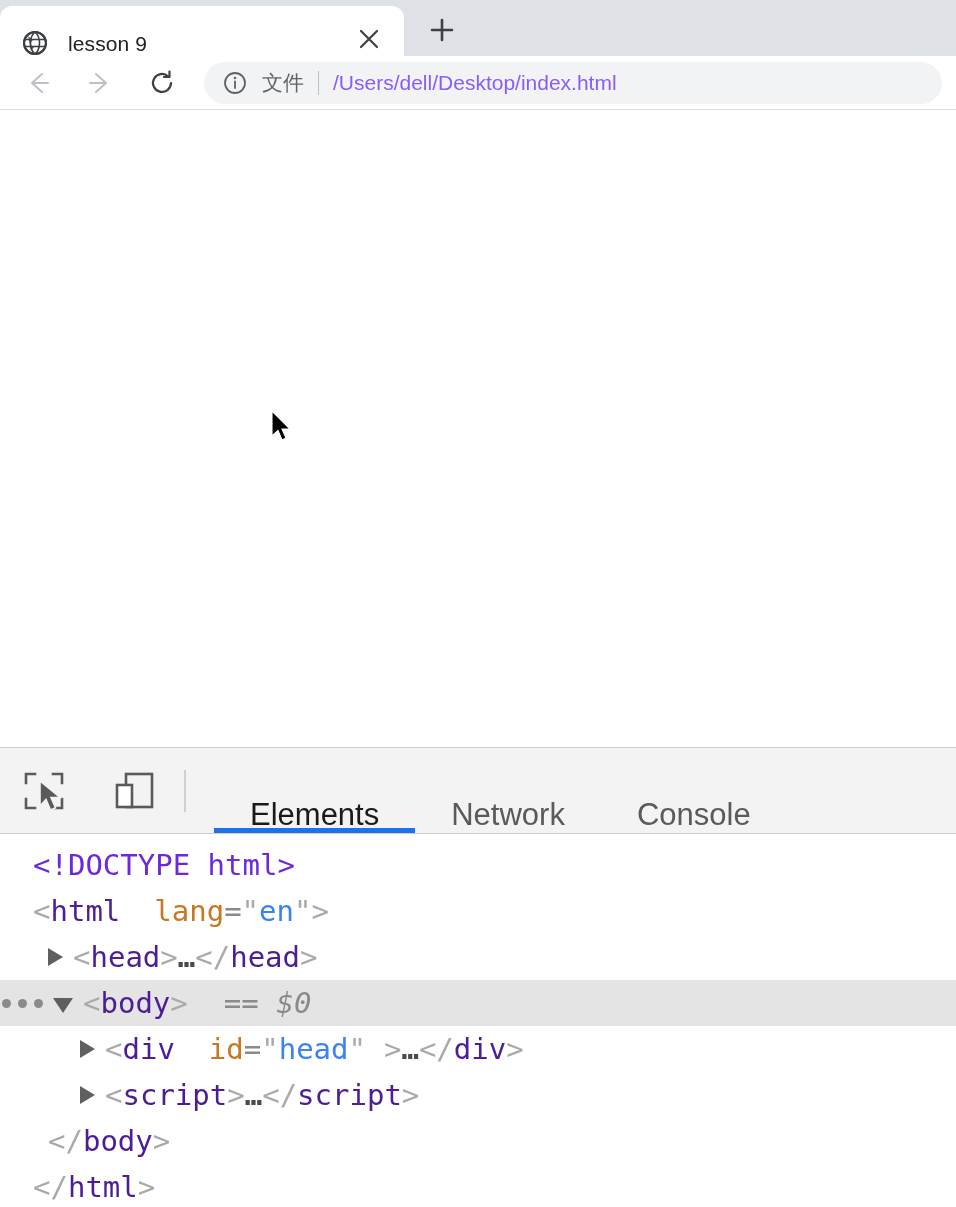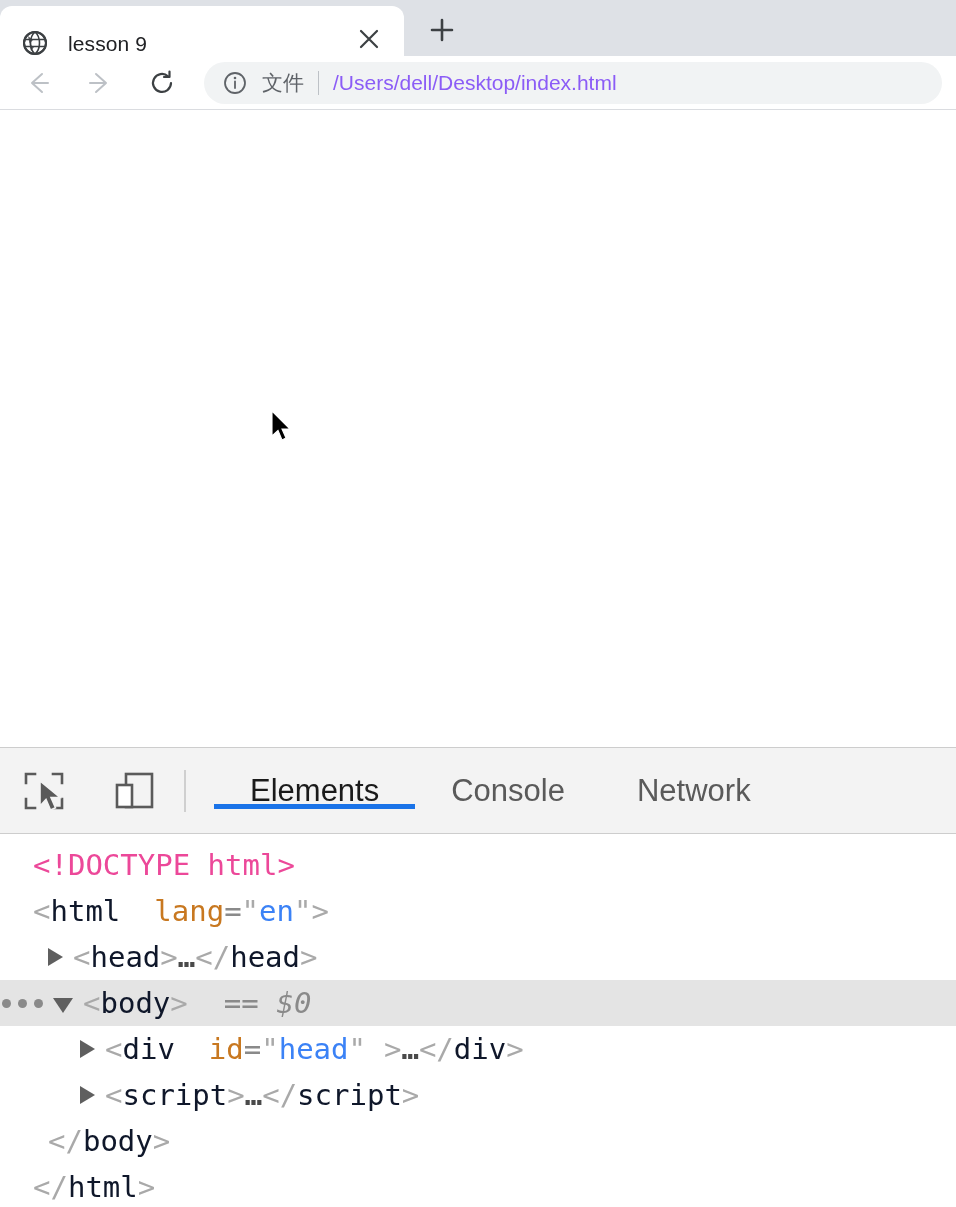--- a/index.html
+++ b/index.html
@@ -214,21 +214,21 @@
   .dt-icon-btn.inspect { margin-right: 38px; }
   .dt-toolbar-sep {
     width: 2px;
     height: 42px;
     background: #cfcfcf;
     margin: 0 28px 0 24px;
     flex: 0 0 auto;
   }
   .dt-tabs {
     display: flex;
-    align-items: center;
+    align-items: flex-end;
     height: 100%;
     flex: 1 1 auto;
   }
   .dt-tab {
     display: flex;
     align-items: center;
     justify-content: center;
     padding: 0 36px;
     font-size: 31px;
     color: #5a5a5a;
@@ -301,23 +301,23 @@
     border-bottom: 9px solid transparent;
   }
   .tri.expanded {
     border-top: 15px solid #5f5f5f;
     border-left: 10px solid transparent;
     border-right: 10px solid transparent;
     margin-bottom: -4px;
   }
 
   
-  .c-doctype { color: #ec4899; }
+  .c-doctype { color: #6d28d9; }
   .c-bracket { color: #a9a9a9; }
-  .c-tag     { color: #0f172a; }
+  .c-tag     { color: #4c1d95; }
   .c-attr    { color: #c87820; margin-left: 16px; }
   .c-val     { color: #3b82f6; }
   .c-quote   { color: #a9a9a9; }
   .c-ellipsis{ color: #4a4a4a; font-weight: bold; }
   .c-eq      { color: #8a8a8a; }
   .c-dollar  { color: #8a8a8a; font-style: italic; }
   .sp { display: inline-block; width: 0.62em; }
 </style>
 </head>
 <body>
@@ -401,24 +401,24 @@
           <rect x="16" y="7" width="26" height="33" fill="none" stroke="#5a5a5a" stroke-width="2.6"></rect>
           <rect x="7" y="18" width="15" height="22" fill="#ffffff" stroke="#5a5a5a" stroke-width="2.6"></rect>
         </svg>
       </div>
       <div class="dt-toolbar-sep"></div>
       <div class="dt-tabs">
         <div class="dt-tab active">
           <span>Elements</span>
         </div>
         <div class="dt-tab">
-          <span>Console</span>
+          <span>Network</span>
         </div>
         <div class="dt-tab">
-          <span>Network</span>
+          <span>Console</span>
         </div>
       </div>
     </div>
 
     <div class="dom-tree">
 
       <div class="dom-row">
         <span class="c-doctype">&lt;!DOCTYPE html&gt;</span>
       </div>
 

